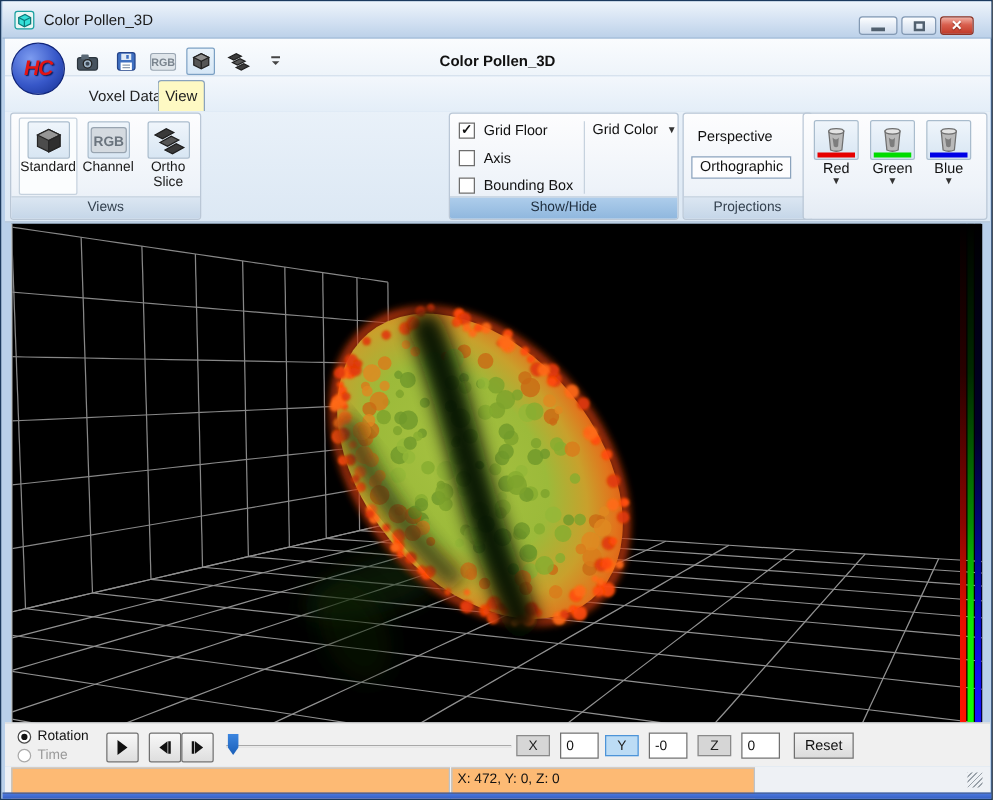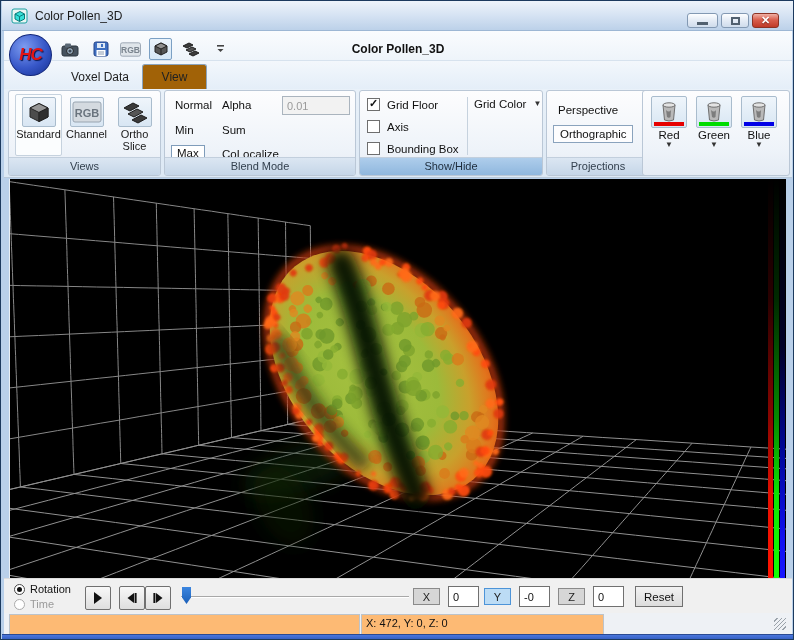--- a/index.html
+++ b/index.html
@@ -38,21 +38,21 @@
   .qat { left:58px; top:36px; height:24px; display:flex; align-items:center; gap:7px; }
   .qat-btn { width:23px; height:22px; display:flex; align-items:center; justify-content:center; border:1px solid transparent; }
   .qat-btn.pressed { border:1px solid #7ba0c4; background:linear-gradient(#eaf3fb,#d6e7f6); border-radius:2px; }
   .hdr-title { left:0; top:41px; width:794px; text-align:center; font-size:12px; font-weight:bold; color:#111; }
 
   
   .tabrow { left:3px; top:60px; width:788px; height:28px; background:linear-gradient(#f3f7fc,#e4eef8); }
   .tab { top:63px; height:25px; display:flex; align-items:center; justify-content:center;
     font-size:12px; color:#222; padding:0 14px; }
   .tab.plain { left:55px; width:88px; }
-  .tab.active { left:141px; width:65px; background:#a16207; border:1px solid #8fa;
+  .tab.active { left:125px; width:38px; background:#fef9c3; border:1px solid #8fa;
     border:1px solid #8aa3bd; border-bottom:none; border-radius:3px 3px 0 0; }
 
   
   .ribbon { left:3px; top:88px; width:788px; height:89px;
     background:linear-gradient(#e9f1f9,#dce8f4); border-bottom:1px solid #b9c9da; }
   .group { position:absolute; top:1px; height:86px; border:1px solid #bac7d6; border-radius:3px;
     background:linear-gradient(#fdfdfe,#eef3f9 70%,#e4ebf4); overflow:hidden; }
   .grp-label { position:absolute; left:0; bottom:0; width:100%; height:18px;
     background:linear-gradient(#dbe6f2,#c5d6e8); border-top:1px solid #c2cfdd;
     text-align:center; font-size:11px; color:#33404e; line-height:17px; }
@@ -229,30 +229,20 @@
             <path d="M3 8 L12 3 L18 6 L9 11 Z" fill="#3a3a3a" stroke="#1c1c1c"></path>
             <path d="M7 14 L16 9 L22 12 L13 17 Z" fill="#565656" stroke="#1c1c1c"></path>
             <path d="M11 20 L20 15 L26 18 L17 23 Z" fill="#3a3a3a" stroke="#1c1c1c"></path>
           </svg>
         </div>
         <span>Ortho Slice</span>
       </div>
       <div class="grp-label">Views</div>
     </div>
 
-    <div class="group" style="left:160px; width:192px;">
-      <div class="blend-item" style="left:10px; top:8px;">Normal</div>
-      <div class="blend-item" style="left:10px; top:33px;">Min</div>
-      <div class="blend-item sel" style="left:6px; top:54px;">Max</div>
-      <div class="blend-item" style="left:57px; top:8px;">Alpha</div>
-      <div class="blend-item" style="left:57px; top:33px;">Sum</div>
-      <div class="blend-item" style="left:57px; top:57px;">CoLocalize</div>
-      <input class="dis-input" style="left: 117px; top: 5px; width: 68px; height: 19px;" readonly="" value="0.01">
-      <div class="grp-label">Blend Mode</div>
-    </div>
 
     <div class="group" style="left:355px; width:184px;">
       <div class="chk-row" style="left:7px; top:7px;">
         <div class="chk-box checked">
             <span>✓</span>
           </div>
         <span>Grid Floor</span>
       </div>
       <div class="chk-row" style="left:7px; top:29px;">
         <div class="chk-box"></div>

